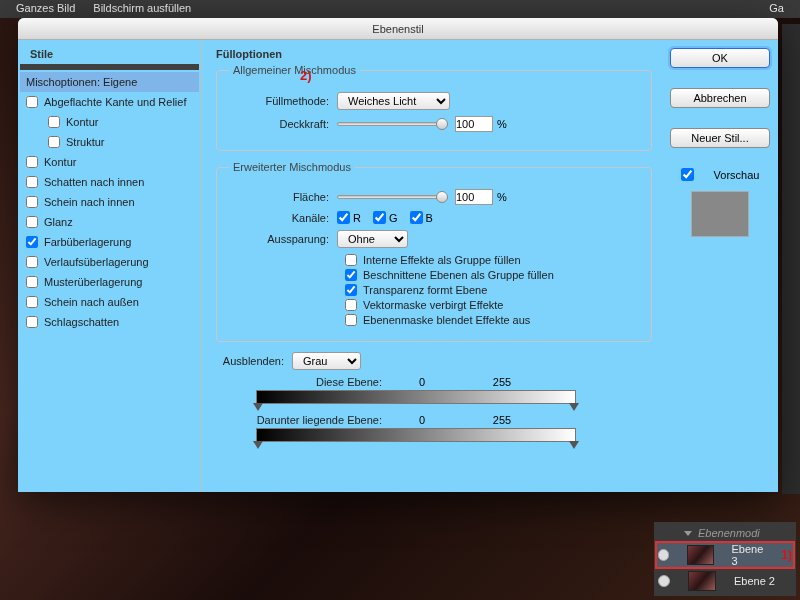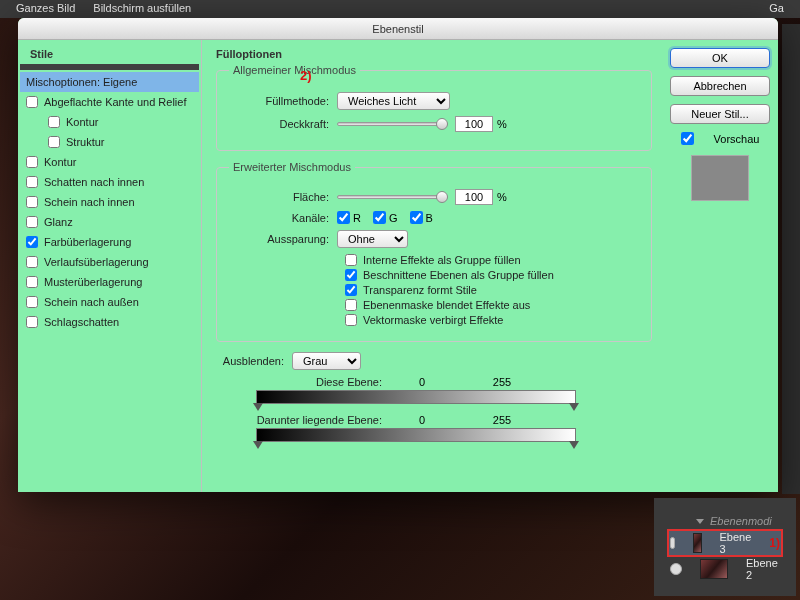--- a/index.html
+++ b/index.html
@@ -1,57 +1,57 @@
 <!DOCTYPE html>
 <html><head>
 <meta charset="utf-8">
 <style>
   * { box-sizing: border-box; margin: 0; padding: 0; font-family: "Lucida Grande", "Helvetica Neue", Arial, sans-serif; font-size: 11px; }
   body { background: #111; width: 800px; height: 600px; position: relative; overflow: hidden; }
   .bg-photo { position: absolute; inset: 0; background: linear-gradient(135deg,#2a1510 0%,#4a2820 30%,#1a0c0a 60%,#3a2015 100%); }
   .topbar { position: absolute; top: 0; left: 0; right: 0; height: 18px; background: #3a3a3a; color: #ddd; display: flex; gap: 18px; padding: 2px 16px; }
   .topbar span { color: #eee; }
-  .dialog { position: absolute; top: 18px; left: 18px; width: 760px; height: 474px; background: #86efac; border-radius: 6px 6px 0 0; box-shadow: 0 10px 40px rgba(0,0,0,.6); }
+  .dialog { position: absolute; top: 18px; left: 18px; width: 760px; height: 474px; background: #7dd3fc; border-radius: 6px 6px 0 0; box-shadow: 0 10px 40px rgba(0,0,0,.6); }
   .dlg-title { height: 22px; text-align: center; line-height: 22px; background: linear-gradient(#f8f8f8,#d8d8d8); border-bottom: 1px solid #b0b0b0; border-radius: 6px 6px 0 0; color: #333; }
   .dlg-body { display: flex; height: calc(100% - 22px); }
   .left { width: 184px; border-right: 1px solid #c0c0c0; padding: 4px 2px; }
   .styles-head { font-weight: bold; color: #333; padding: 4px 10px; border-bottom: 6px solid #404040; margin-bottom: 2px; }
   .style-row { display: flex; align-items: center; padding: 2px 6px; height: 20px; color: #222; }
   .style-row.sel { background: #7fb5e8; }
   .style-row input[type=checkbox] { margin-right: 6px; width: 12px; height: 12px; }
   .style-row.indent { padding-left: 28px; }
   .mid { flex: 1; padding: 8px 10px 8px 14px; position: relative; }
   .sect-title { font-weight: bold; color: #333; margin-bottom: 4px; }
   fieldset { border: 1px solid #c8c8c8; border-radius: 4px; margin: 4px 0 10px 0; padding: 10px 12px 12px 12px; }
   legend { color: #444; padding: 0 4px; }
   .frow { display: flex; align-items: center; margin: 6px 0; }
   .flabel { width: 108px; text-align: right; padding-right: 8px; color: #222; }
   select { background: linear-gradient(#fff,#e6e6e6); border: 1px solid #999; border-radius: 3px; height: 18px; padding: 0 16px 0 6px; position: relative; }
-  .numbox { width: 38px; height: 16px; border: 1px solid #999; background: #fff; text-align: center; margin: 0 4px; }
+  .numbox { width: 38px; height: 16px; border: 1px solid #999; background: #fff; text-align: left; margin: 0 4px; }
   .slider { flex: 0 0 110px; height: 4px; background: linear-gradient(#bbb,#eee); border: 1px solid #999; border-radius: 2px; position: relative; margin-right: 4px; }
   .slider .knob { position: absolute; right: -2px; top: -5px; width: 12px; height: 12px; border-radius: 6px; background: linear-gradient(#fff,#ccc); border: 1px solid #888; }
   .chkline { display: flex; align-items: center; margin: 3px 0 3px 116px; color: #222; }
   .chkline input { margin-right: 6px; width: 12px; height: 12px; }
   .channels { display: flex; gap: 12px; }
   .channels label { display: flex; align-items: center; gap: 3px; }
   .blend-gradient { height: 14px; background: linear-gradient(90deg,#000,#fff); border: 1px solid #777; margin: 2px 0 10px 40px; width: 320px; position: relative; }
   .blend-gradient .tri { position: absolute; bottom: -8px; width: 0; height: 0; border-left: 5px solid transparent; border-right: 5px solid transparent; border-top: 8px solid #555; }
   .blend-gradient .tri.l { left: -4px; }
   .blend-gradient .tri.r { right: -4px; }
   .val-row { display: flex; margin: 1px 0 2px 0; }
   .val-row .vl { width: 166px; text-align: right; color: #222; }
   .val-row .v { width: 80px; text-align: center; }
   .annot { color: #d11; font-size: 13px; font-weight: bold; position: absolute; }
   .right { width: 116px; padding: 8px 8px; }
-  .btn { display: block; width: 100px; height: 20px; margin: 0 auto 8px auto; background: linear-gradient(#fff,#e2e2e2); border: 1px solid #8a8a8a; border-radius: 4px; text-align: center; line-height: 18px; }
+  .btn { display: block; width: 100px; height: 20px; margin: 0 auto 20px auto; background: linear-gradient(#fff,#e2e2e2); border: 1px solid #8a8a8a; border-radius: 4px; text-align: center; line-height: 18px; }
   .btn.default { border: 1.5px solid #2a6cd6; box-shadow: 0 0 0 2px rgba(80,140,240,.35); }
   .preview-chk { display: flex; align-items: center; justify-content: center; gap: 20px; margin: 6px 0 10px 0; }
   .swatch { width: 58px; height: 46px; background: #888; margin: 0 auto; border: 1px solid #aaa; }
   
-  .layers { position: absolute; right: 4px; bottom: 4px; width: 142px; background: #3a3a3a; padding: 14px; }
+  .layers { position: absolute; right: 4px; bottom: 4px; width: 142px; background: #3a3a3a; padding: 2px; }
   .lrow { display: flex; align-items: center; height: 26px; gap: 18px; padding: 0 2px; }
   .lrow.hl { outline: 2px solid #e03030; outline-offset: -1px; background: #505b6a; }
   .eye { width: 12px; height: 12px; border: 1px solid #aaa; border-radius: 6px; background: #ddd; }
   .thumb { width: 28px; height: 20px; background: linear-gradient(130deg,#7a3838,#2a1414,#9a5a5a); border: 1px solid #222; }
   .lrow .nm { color: #e8e8e8; flex: 1; }
   .mode-row { color: #999; font-style: italic; height: 18px; display:flex; align-items:center; padding-left: 28px; }
   .mode-row .tri2 { width:0;height:0;border-left:4px solid transparent;border-right:4px solid transparent;border-top:5px solid #999;margin-right:6px; }
   .annot1 { color:#d11; font-size:12px; font-weight:bold; }
   .side-icons { position:absolute; right:0; top:24px; width:18px; height:470px; background:#2e2e2e; }
 </style>
@@ -181,29 +181,29 @@
         <div class="chkline">
             <input type="checkbox" style="">
             <span>Interne Effekte als Gruppe füllen</span>
           </div>
         <div class="chkline">
             <input type="checkbox" checked="" style="">
             <span>Beschnittene Ebenen als Gruppe füllen</span>
           </div>
         <div class="chkline">
             <input type="checkbox" checked="" style="">
-            <span>Transparenz formt Stile</span>
+            <span>Transparenz formt Ebene</span>
+          </div>
+        <div class="chkline">
+            <input type="checkbox" style="">
+            <span>Vektormaske verbirgt Effekte</span>
           </div>
         <div class="chkline">
             <input type="checkbox" style="">
             <span>Ebenenmaske blendet Effekte aus</span>
-          </div>
-        <div class="chkline">
-            <input type="checkbox" style="">
-            <span>Vektormaske verbirgt Effekte</span>
           </div>
       </fieldset>
 
       <div class="frow" style="margin-top:0">
         <div class="flabel" style="width:76px">Ausblenden:</div>
         <select><option>Grau</option></select>
       </div>
       <div class="val-row">
         <div class="vl">Diese Ebene:</div>
         <div class="v">0</div>

